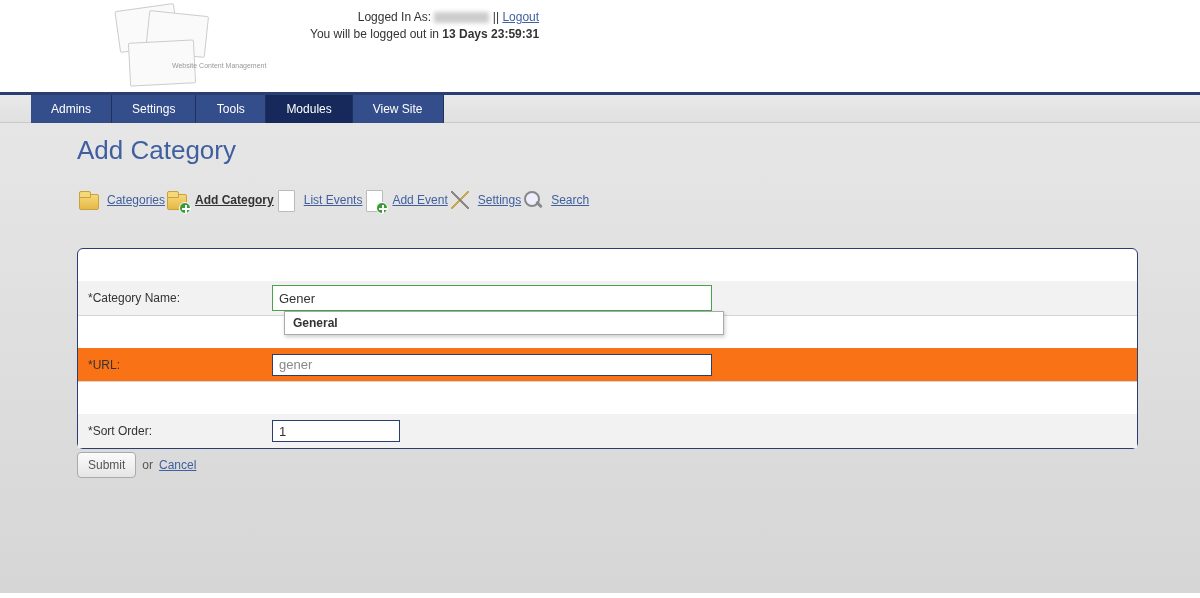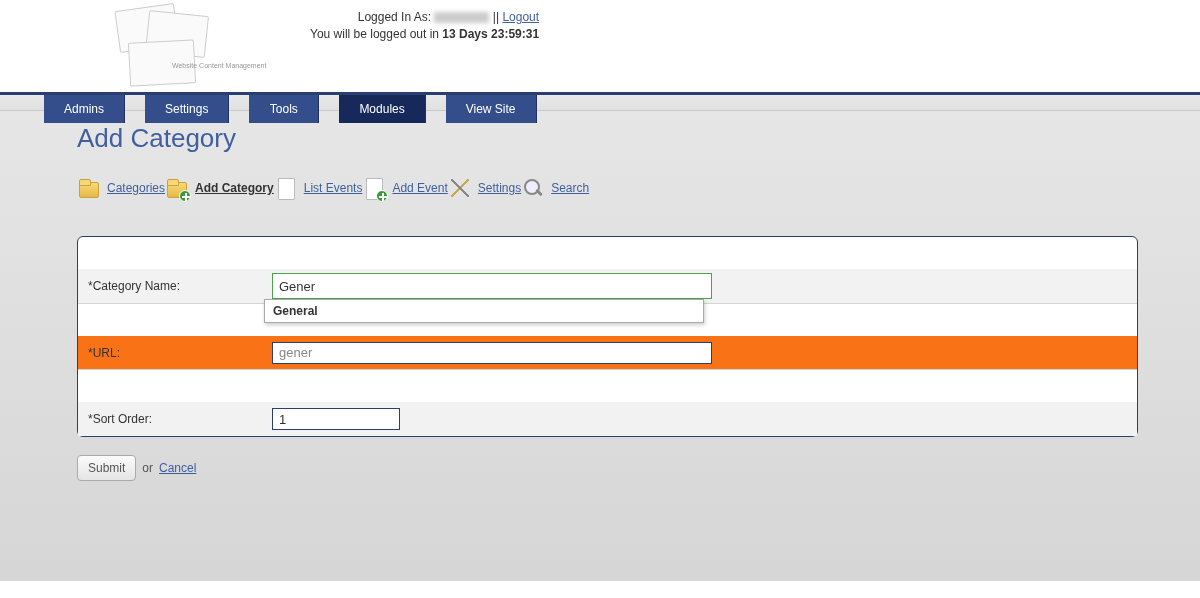--- a/index.html
+++ b/index.html
@@ -42,24 +42,23 @@
   }
   .date-line { font-weight: bold; color:#333; margin-top: 3px;}
   .login-area { text-align: right; padding-top: 6px; font-size: 12px; color:#333;}
   .login-blur {
     display:inline-block; width:55px; height:11px; background:#ccc; filter: blur(2px); vertical-align:middle;
   }
   
   .nav-strip {
     background: linear-gradient(#e9e9e9,#e0e0e0);
     border-bottom: 1px solid #c9c9c9;
-    height: 16px;
-    padding-left: 44px;
+    height: 28px;
+    padding-left: 31px;
     display:flex;
-    gap:20px;
   }
   .nav-strip .tab {
     background: #344e8b;
     color: #fff;
     height: 28px;
     display:flex; align-items:center; justify-content:center;
     font-size: 12px;
     border-right: 1px solid #20325a;
     padding: 0 20px;
     cursor: pointer;
@@ -159,32 +158,32 @@
   input.cat-name {
     width: 440px;
     border: 1px solid #4aa34a;
     height: 26px;
   }
   input.url { width: 440px; height:22px; color:#888;}
   input.sort { width: 128px; }
   
   .ac-drop {
     position:absolute;
-    left: 0; top: 30px;
+    left: 20px; top: 30px;
     width: 440px;
     background:#fff;
     border:1px solid #aaa;
     box-shadow: 1px 2px 4px rgba(0,0,0,.2);
     z-index: 10;
     padding: 4px 8px;
     font-size: 12px;
     font-weight: bold;
   }
   
-  .submit-row { margin-top: 18px; display:flex; align-items:center; gap:6px; font-size:12px; color:#555;}
+  .submit-row { margin-top: 3px; display:flex; align-items:center; gap:6px; font-size:12px; color:#555;}
   button.submit {
     background: linear-gradient(#fbfbfb,#e5e5e5);
     border:1px solid #aaa; border-radius:4px;
     padding: 5px 10px; font-size:12px; color:#555; cursor:pointer;
   }
 </style>
 </head>
 <body>
 
 <div class="header">

